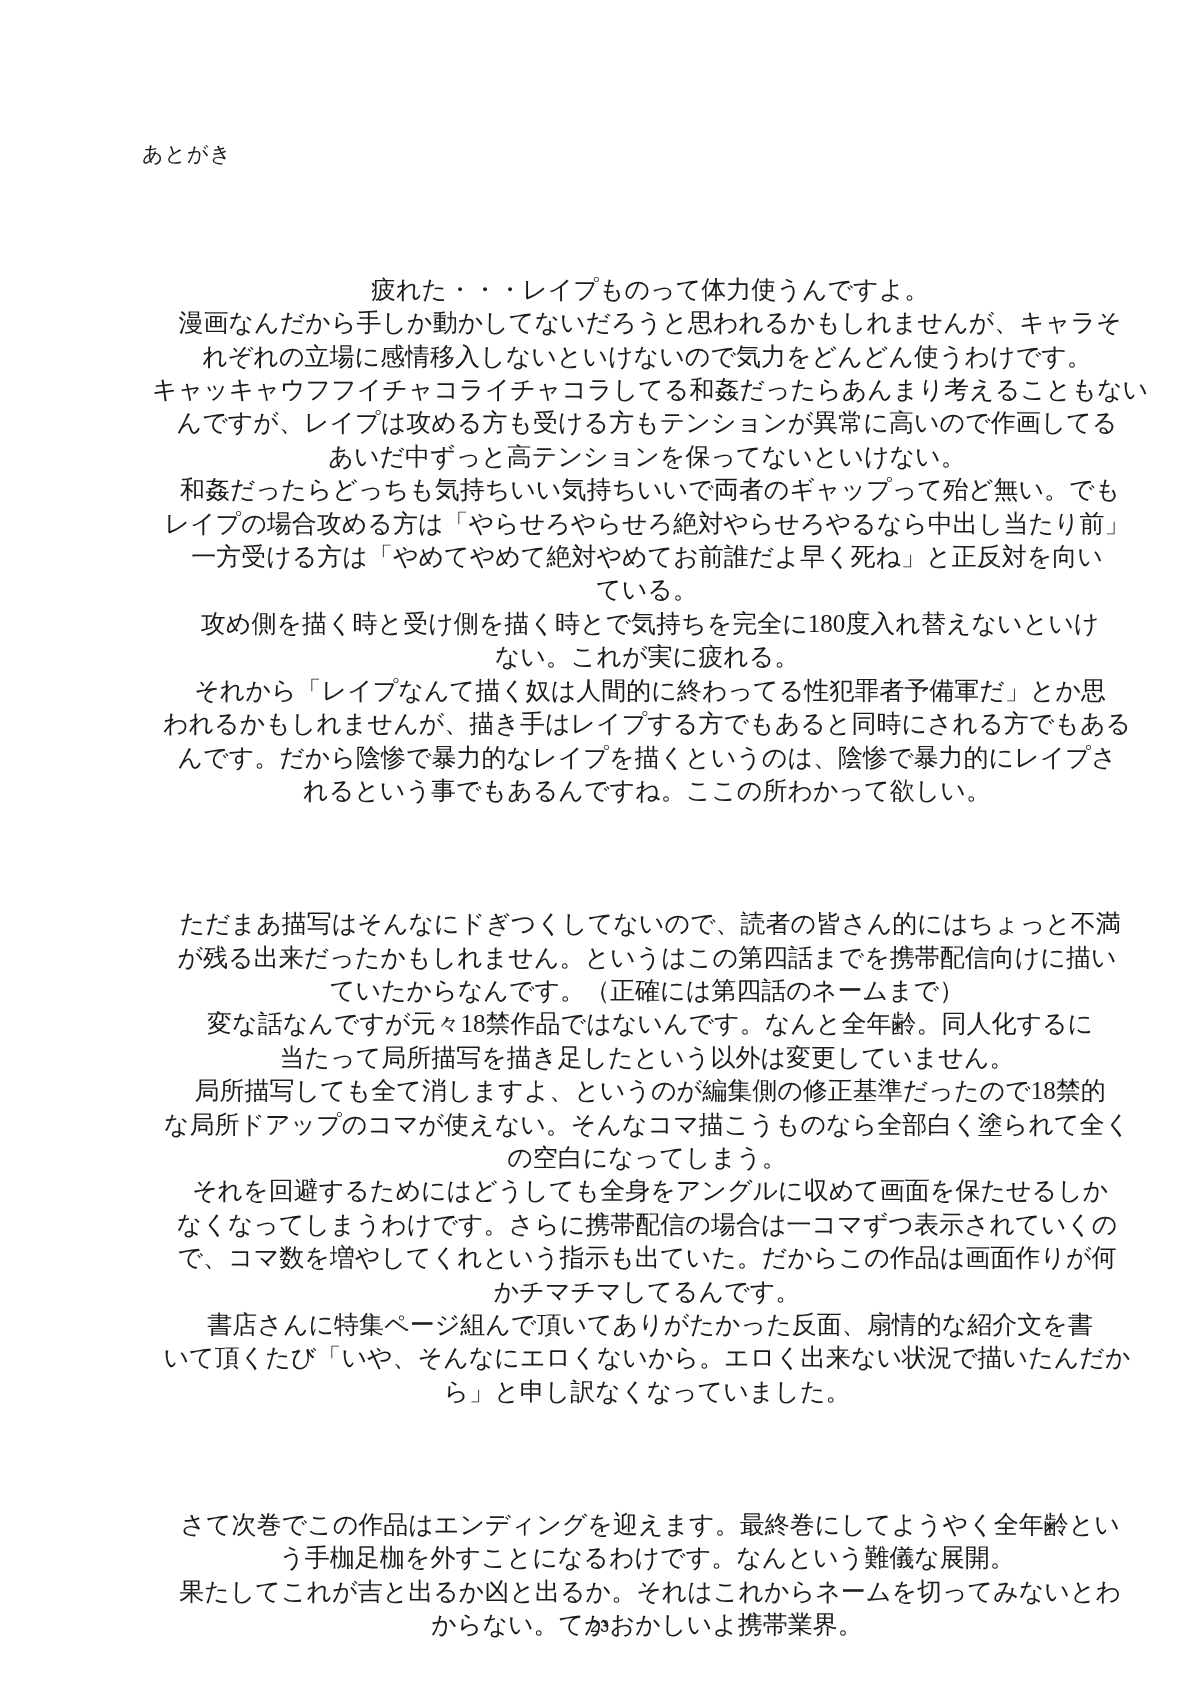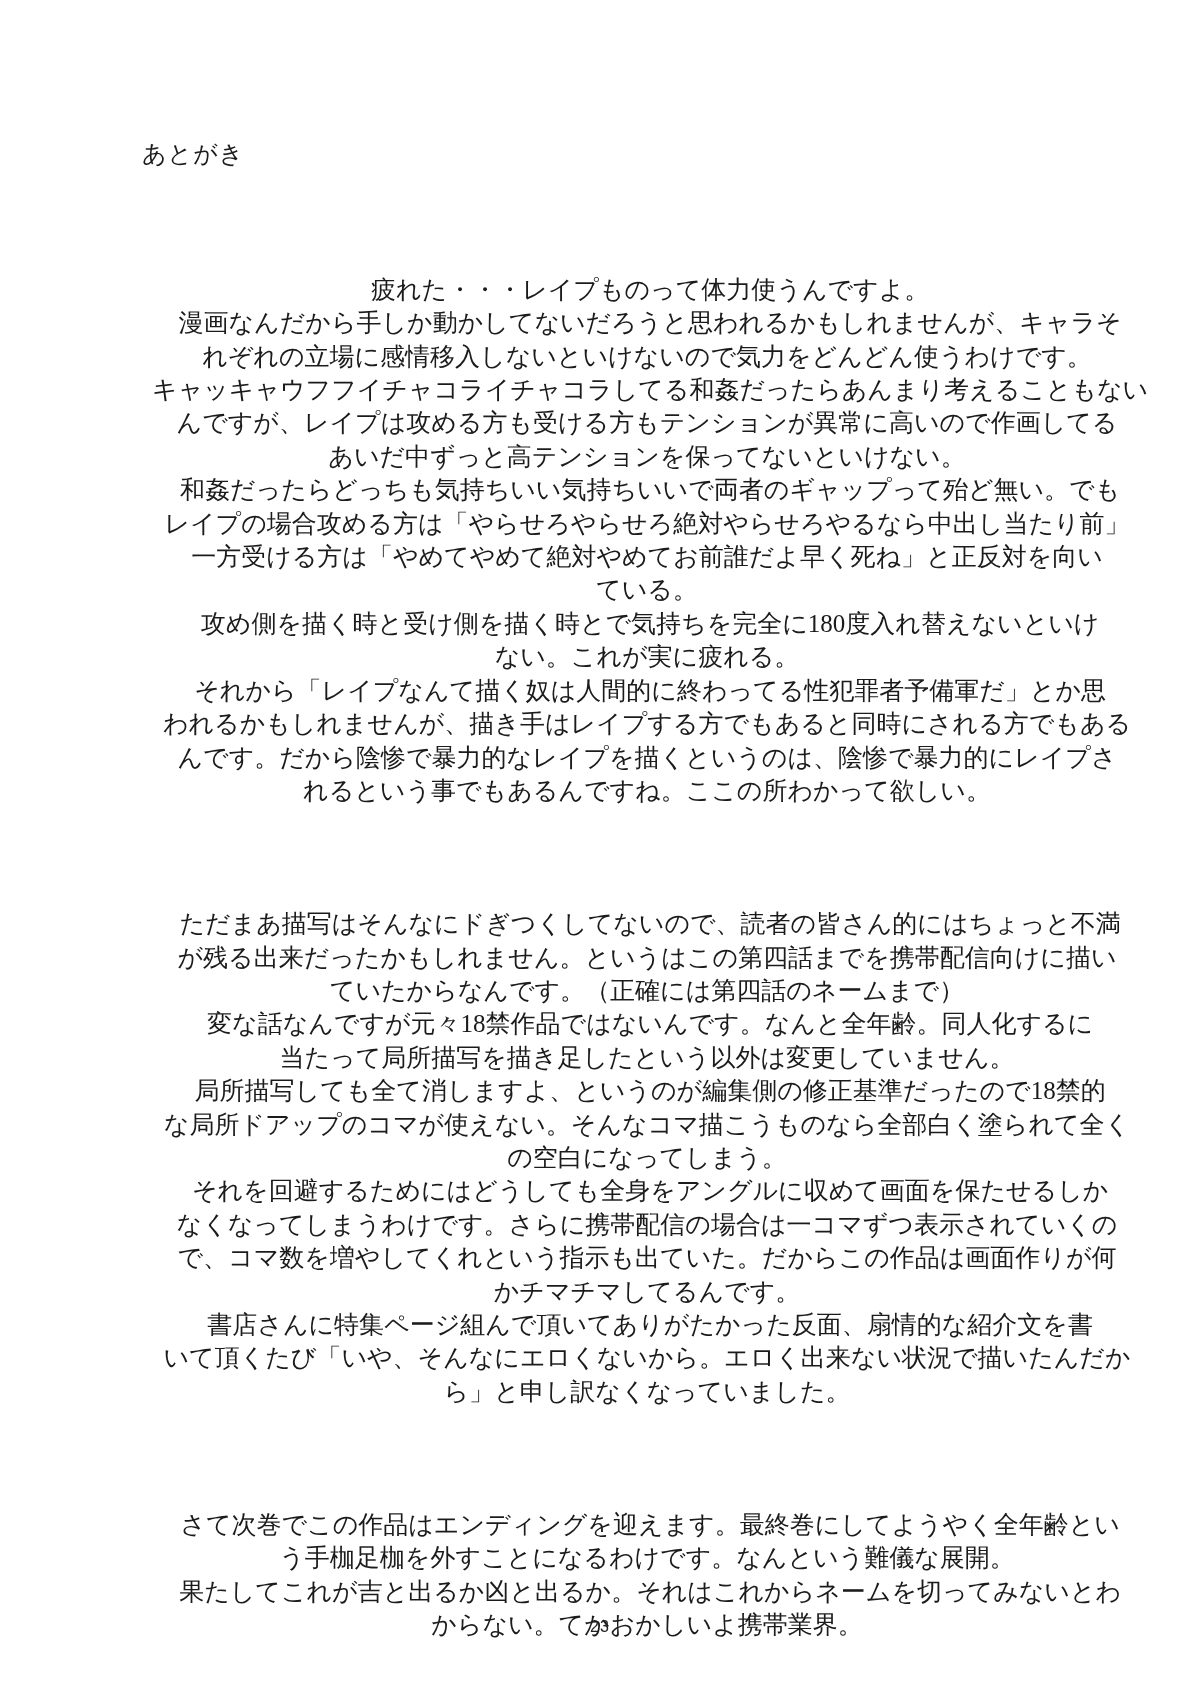--- a/index.html
+++ b/index.html
@@ -17,21 +17,21 @@
     width: 1200px;
     height: 1695px;
     background: #ffffff;
     color: #1b1b1b;
     overflow: hidden;
   }
   .page-title {
     position: absolute;
     left: 142px;
     top: 138px;
-    font-size: 24px;
+    font-size: 21px;
     line-height: 33px;
     letter-spacing: 1px;
     white-space: pre;
   }
   .body-text {
     position: absolute;
     left: 142px;
     top: 206px;
     width: 1010px;
     font-size: 25px;

